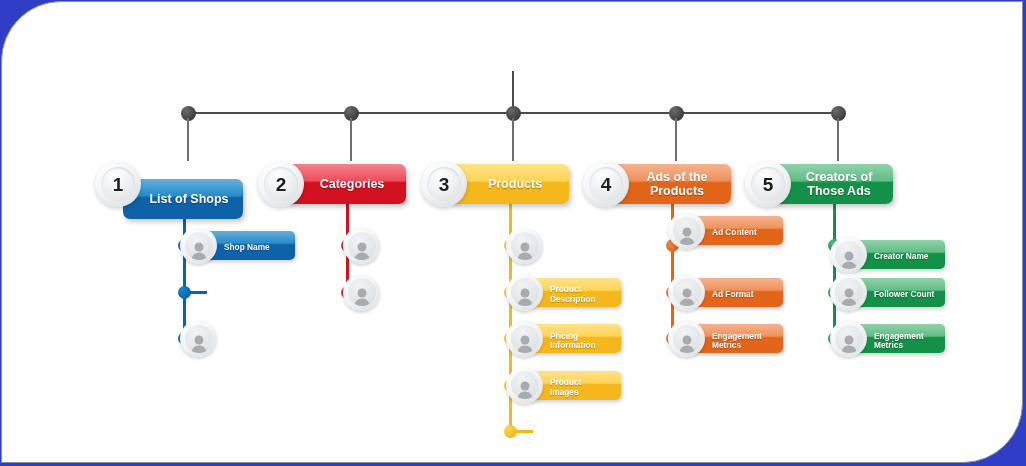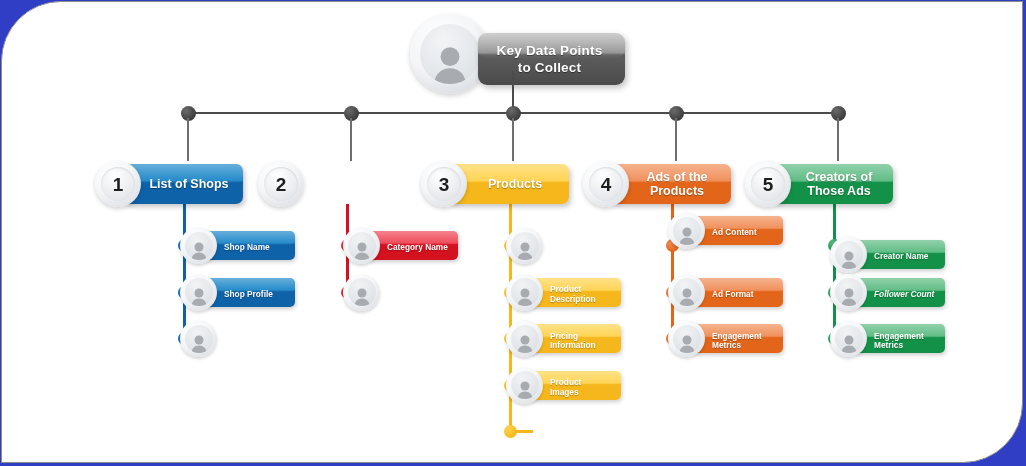--- a/index.html
+++ b/index.html
@@ -261,100 +261,78 @@
     background: linear-gradient(180deg, rgba(255,255,255,.35), rgba(255,255,255,.02));
     pointer-events: none;
   }
 </style>
 </head>
 <body>
 
 <div id="page">
   <div id="panel"></div>
   <div id="canvas">
-      <div style="position:absolute;left:410px;top:14px;width:215px;height:80px;" id="root">
-        <div class="avatar-big">
-          <div class="inner">
-            <svg class="person" width="42" height="40" viewBox="0 0 40 38">
-              <circle class="head" cx="20" cy="12" r="9"></circle>
-              <path class="body" d="M20 23c-9 0-15 7-15 15h30c0-8-6-15-15-15z"></path>
-            </svg>
-          </div>
-        </div>
-        <div class="root-bar">Key Data Points<br>to Collect<div class="gloss"></div></div>
-      </div>
       <div class="trunk-v" style="left:512px;top:71px;height:41px;"></div>
       <div class="trunk-h" style="left:188px;top:112px;width:650px;"></div>
       <div class="hub-dot" style="left:180.5px;top:105.5px;"></div>
       <div class="drop" style="left:187px;top:118px;height:43px;"></div>
       <div class="cat" style="left:95px;top:161px;">
         <div class="cat-badge">
           <div class="num">1</div>
         </div>
-        <div class="cat-bar" style="background:linear-gradient(180deg,#1784c7 0%,#1784c7 42%,#0e62a8 46%,#0e62a8 100%);">List of Shops<div class="gloss"></div></div>
+        <div class="cat-bar" style="background:linear-gradient(180deg,#1784c7 0%,#1784c7 42%,#0e62a8 46%,#0e62a8 100%);margin-top:15px;">List of Shops<div class="gloss"></div></div>
       </div>
       <div class="spine" style="left:183px;top:204px;height:134.7px;background:#0e62a8;"></div>
       <div class="node-dot" style="left:178px;top:239px;background:radial-gradient(circle at 35% 30%,#1784c7,#0e62a8 75%);"></div>
       <div class="stub" style="left:189px;top:244px;width:18px;background:#0e62a8;"></div>
       <div class="leaf" style="left:180px;top:227px;">
         <div class="leaf-avatar">
           <div class="inner">
             <svg class="person" width="20" height="19" viewBox="0 0 40 38">
               <circle class="head" cx="20" cy="12" r="9"></circle>
               <path class="body" d="M20 23c-9 0-15 7-15 15h30c0-8-6-15-15-15z"></path>
             </svg>
           </div>
         </div>
         <div class="leaf-bar" style="background:linear-gradient(180deg,#1784c7 0%,#1784c7 42%,#0e62a8 46%,#0e62a8 100%);">Shop Name<div class="gloss"></div></div>
       </div>
       <div class="node-dot" style="left:178px;top:285.6px;background:radial-gradient(circle at 35% 30%,#1784c7,#0e62a8 75%);"></div>
       <div class="stub" style="left:189px;top:290.6px;width:18px;background:#0e62a8;"></div>
-      <div class="leaf" style="left:180px;top:273.6px;">
-        <div class="leaf-avatar">
-          <div class="inner">
-            <svg class="person" width="20" height="19" viewBox="0 0 40 38">
-              <circle class="head" cx="20" cy="12" r="9"></circle>
-              <path class="body" d="M20 23c-9 0-15 7-15 15h30c0-8-6-15-15-15z"></path>
-            </svg>
-          </div>
-        </div>
-        <div class="leaf-bar" style="background:linear-gradient(180deg,#1784c7 0%,#1784c7 42%,#0e62a8 46%,#0e62a8 100%);">Shop Profile<div class="gloss"></div></div>
-      </div>
       <div class="node-dot" style="left:178px;top:332.2px;background:radial-gradient(circle at 35% 30%,#1784c7,#0e62a8 75%);"></div>
       <div class="stub" style="left:189px;top:337.2px;width:18px;background:#0e62a8;"></div>
       <div class="leaf" style="left:180px;top:320.2px;">
         <div class="leaf-avatar">
           <div class="inner">
             <svg class="person" width="20" height="19" viewBox="0 0 40 38">
               <circle class="head" cx="20" cy="12" r="9"></circle>
               <path class="body" d="M20 23c-9 0-15 7-15 15h30c0-8-6-15-15-15z"></path>
             </svg>
           </div>
         </div>
       </div>
       <div class="hub-dot" style="left:343.5px;top:105.5px;"></div>
       <div class="drop" style="left:350px;top:118px;height:43px;"></div>
       <div class="cat" style="left:258px;top:161px;">
         <div class="cat-badge">
           <div class="num">2</div>
         </div>
+        <div class="cat-bar" style="background:linear-gradient(180deg,#ef4150 0%,#ef4150 42%,#d4111f 46%,#d4111f 100%);">Categories<div class="gloss"></div></div>
       </div>
       <div class="spine" style="left:346px;top:204px;height:88.10000000000002px;background:#d4111f;"></div>
       <div class="node-dot" style="left:341px;top:239px;background:radial-gradient(circle at 35% 30%,#ef4150,#d4111f 75%);"></div>
       <div class="stub" style="left:352px;top:244px;width:18px;background:#d4111f;"></div>
       <div class="leaf" style="left:343px;top:227px;">
         <div class="leaf-avatar">
           <div class="inner">
             <svg class="person" width="20" height="19" viewBox="0 0 40 38">
               <circle class="head" cx="20" cy="12" r="9"></circle>
               <path class="body" d="M20 23c-9 0-15 7-15 15h30c0-8-6-15-15-15z"></path>
             </svg>
           </div>
         </div>
-        <div class="leaf-bar" style="background:linear-gradient(180deg,#ef4150 0%,#ef4150 42%,#d4111f 46%,#d4111f 100%);">Category Name<div class="gloss"></div></div>
       </div>
       <div class="node-dot" style="left:341px;top:285.6px;background:radial-gradient(circle at 35% 30%,#ef4150,#d4111f 75%);"></div>
       <div class="stub" style="left:352px;top:290.6px;width:18px;background:#d4111f;"></div>
       <div class="leaf" style="left:343px;top:273.6px;">
         <div class="leaf-avatar">
           <div class="inner">
             <svg class="person" width="20" height="19" viewBox="0 0 40 38">
               <circle class="head" cx="20" cy="12" r="9"></circle>
               <path class="body" d="M20 23c-9 0-15 7-15 15h30c0-8-6-15-15-15z"></path>
             </svg>
@@ -497,21 +475,21 @@
       <div class="stub" style="left:839px;top:290.6px;width:18px;background:#149148;"></div>
       <div class="leaf" style="left:830px;top:273.6px;">
         <div class="leaf-avatar">
           <div class="inner">
             <svg class="person" width="20" height="19" viewBox="0 0 40 38">
               <circle class="head" cx="20" cy="12" r="9"></circle>
               <path class="body" d="M20 23c-9 0-15 7-15 15h30c0-8-6-15-15-15z"></path>
             </svg>
           </div>
         </div>
-        <div class="leaf-bar" style="background:linear-gradient(180deg,#57b97e 0%,#57b97e 42%,#149148 46%,#149148 100%);font-style:italic;">Follower Count<div class="gloss"></div></div>
+        <div class="leaf-bar" style="background:linear-gradient(180deg,#57b97e 0%,#57b97e 42%,#149148 46%,#149148 100%);">Follower Count<div class="gloss"></div></div>
       </div>
       <div class="node-dot" style="left:828px;top:332.2px;background:radial-gradient(circle at 35% 30%,#57b97e,#149148 75%);"></div>
       <div class="stub" style="left:839px;top:337.2px;width:18px;background:#149148;"></div>
       <div class="leaf" style="left:830px;top:320.2px;">
         <div class="leaf-avatar">
           <div class="inner">
             <svg class="person" width="20" height="19" viewBox="0 0 40 38">
               <circle class="head" cx="20" cy="12" r="9"></circle>
               <path class="body" d="M20 23c-9 0-15 7-15 15h30c0-8-6-15-15-15z"></path>
             </svg>

